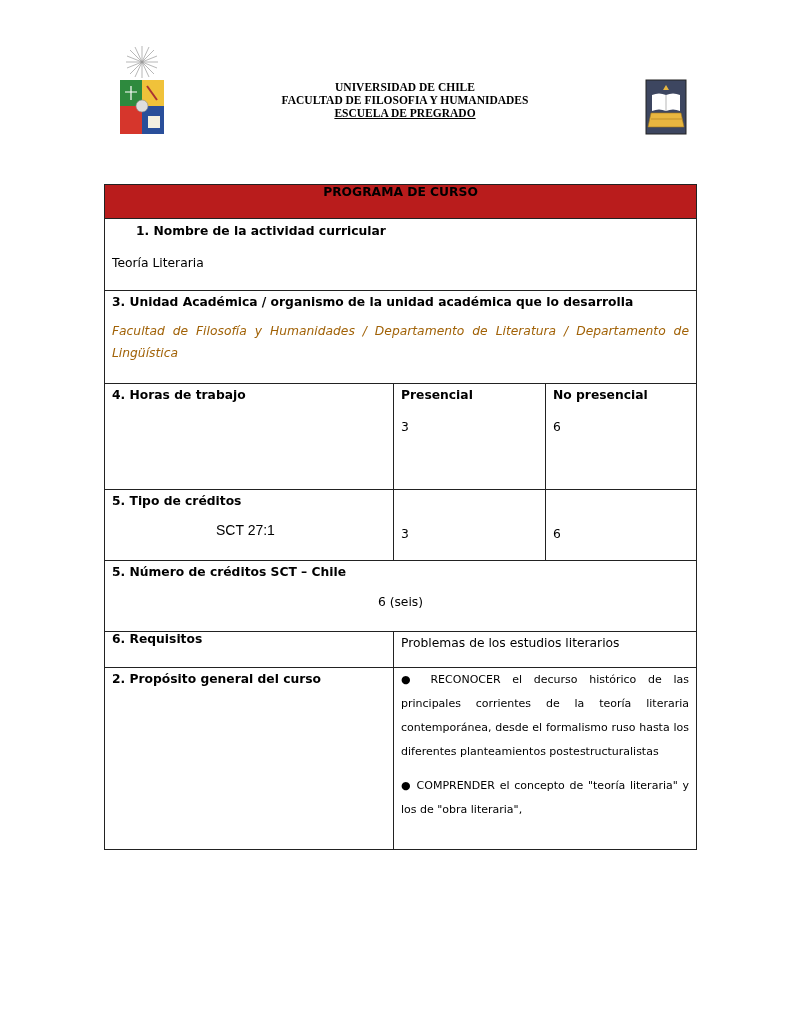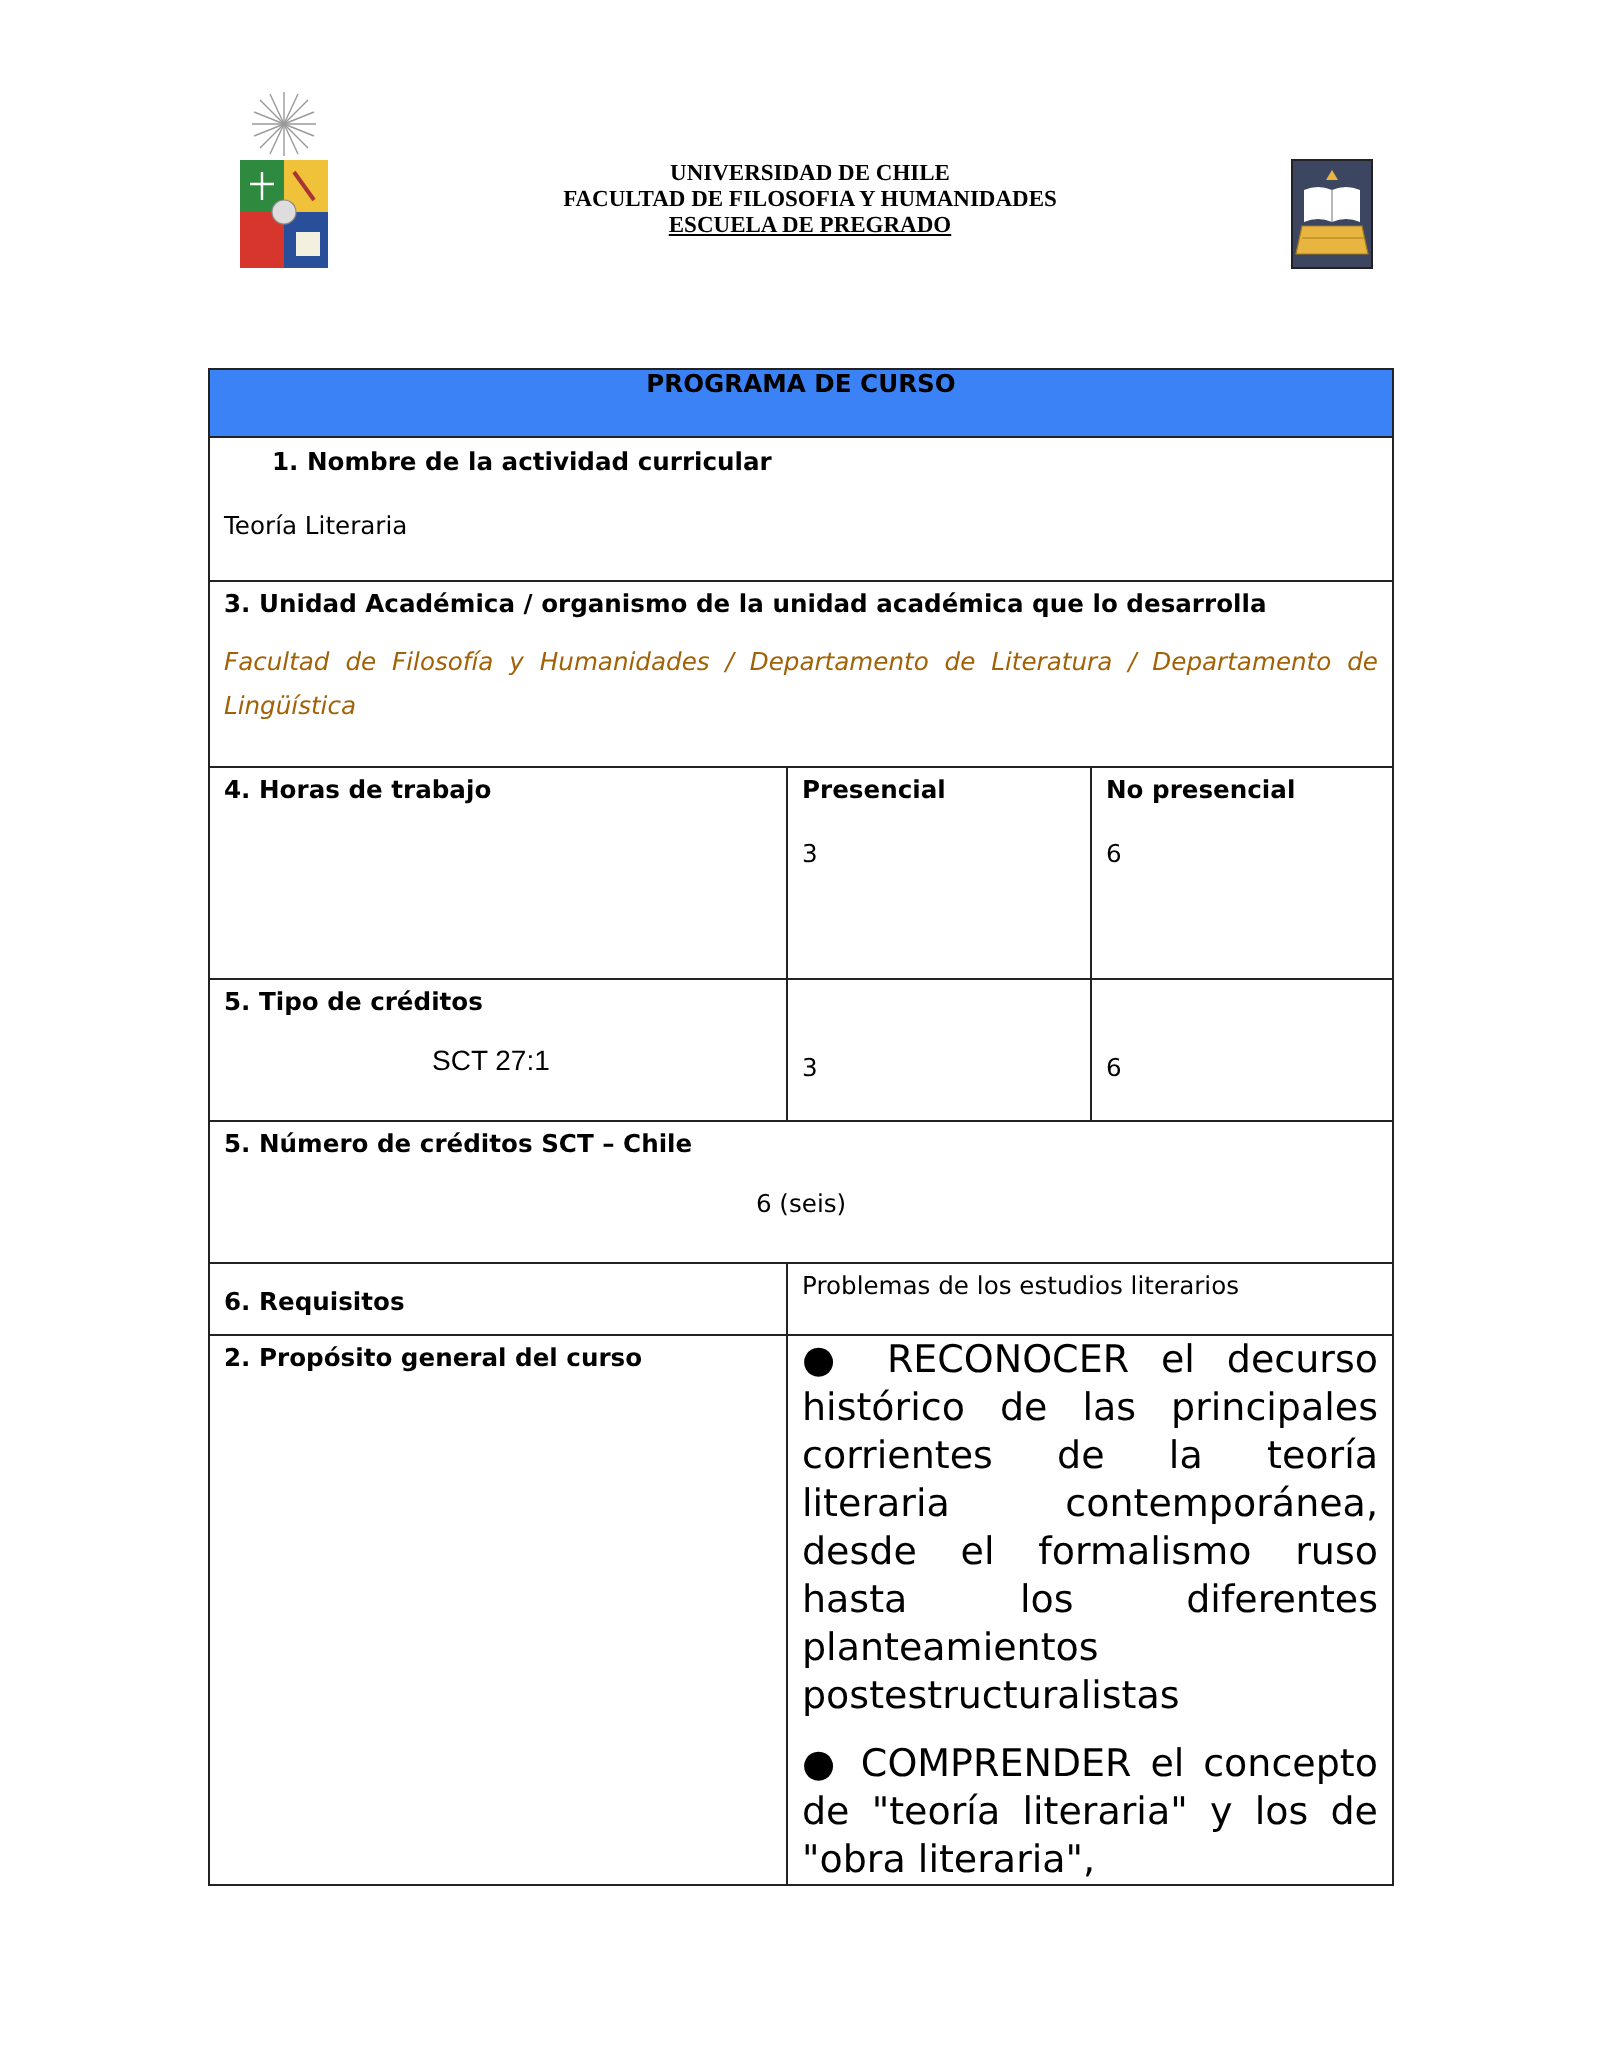--- a/index.html
+++ b/index.html
@@ -3,27 +3,27 @@
 <meta charset="utf-8">
 <style>
   html, body { margin:0; padding:0; background:#ffffff; }
   body { width:800px; height:1035px; position:relative; overflow:hidden; font-family:"Liberation Sans", sans-serif; color:#000; }
   .logo-left { position:absolute; left:118px; top:44px; width:48px; height:92px; }
   .logo-right { position:absolute; left:645px; top:79px; width:42px; height:58px; }
   .header { position:absolute; left:200px; top:81px; width:410px; text-align:center; font-family:"Liberation Serif", serif; font-weight:bold; font-size:11.5px; line-height:13px; }
   .header .u { text-decoration:underline; }
   table.prog { position:absolute; left:104px; top:184px; width:592px; border-collapse:collapse; font-family:"DejaVu Sans", sans-serif; font-size:12.3px; table-layout:fixed; }
   table.prog td { border:1.3px solid #222; vertical-align:top; padding:0 7px; }
-  .title-row td { background:#3b82f6; text-align:center; font-weight:bold; height:34px; padding-top:4px; box-sizing:border-box; }
+  .title-row td { background:#b91c1c; text-align:center; font-weight:bold; height:34px; padding-top:4px; box-sizing:border-box; }
   .b { font-weight:bold; }
   .num-head { padding-left:24px; display:block; margin-top:5px; }
   .val { display:block; margin-top:18px; }
   .grey { color:#555; }
   .ital { font-style:italic; color:#a16207; text-align:justify; line-height:22px; }
-  .bullets p { margin:0; text-align:justify; font-size:19px; line-height:24px; }
+  .bullets p { margin:0; text-align:justify; font-size:11px; line-height:24px; }
   .bullets p + p { margin-top:10px; }
 </style>
 </head>
 <body>
 
 <svg class="logo-left" viewBox="0 0 48 92">
   <g stroke="#999" stroke-width="0.7">
     <line x1="24" y1="2" x2="24" y2="34"></line>
       <line x1="8" y1="18" x2="40" y2="18"></line>
     <line x1="12" y1="6" x2="36" y2="30"></line>
@@ -106,21 +106,21 @@
         </td>
   </tr>
   <tr style="height:71px">
     <td colspan="3">
       <span class="b" style="display:block;margin-top:4px">5. Número de créditos SCT – Chile</span>
       <span style="display:block;margin-top:16px;text-align:center">6 (seis)</span>
     </td>
   </tr>
   <tr style="height:36px">
     <td>
-          <span class="b" style="display:block;margin-top:12px">6. Requisitos</span>
+          <span class="b" style="display:block;margin-top:0">6. Requisitos</span>
         </td>
     <td colspan="2">
           <span style="display:block;margin-top:4px;text-align:left">Problemas de los estudios literarios</span>
         </td>
   </tr>
   <tr style="height:182px">
     <td>
           <span class="b" style="display:block;margin-top:4px">2. Propósito general del curso</span>
         </td>
     <td colspan="2" class="bullets">

